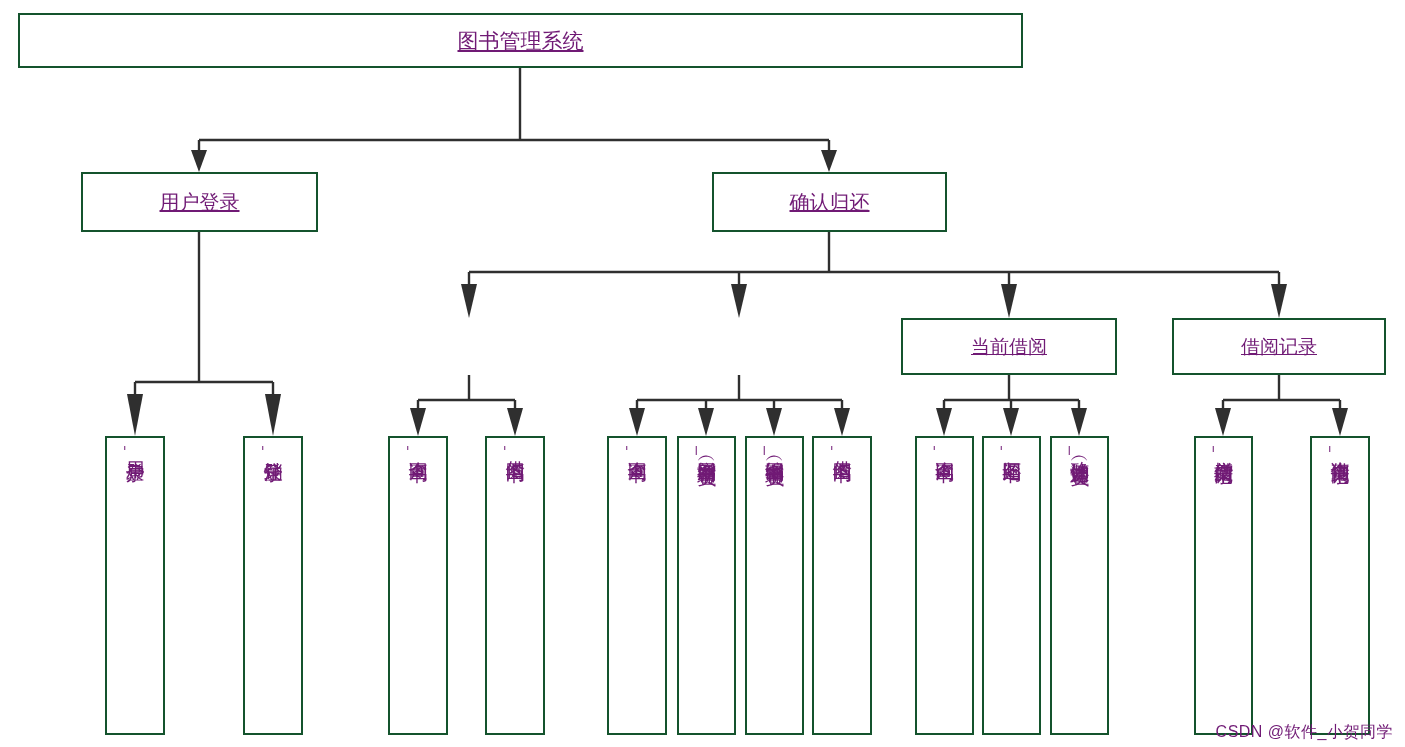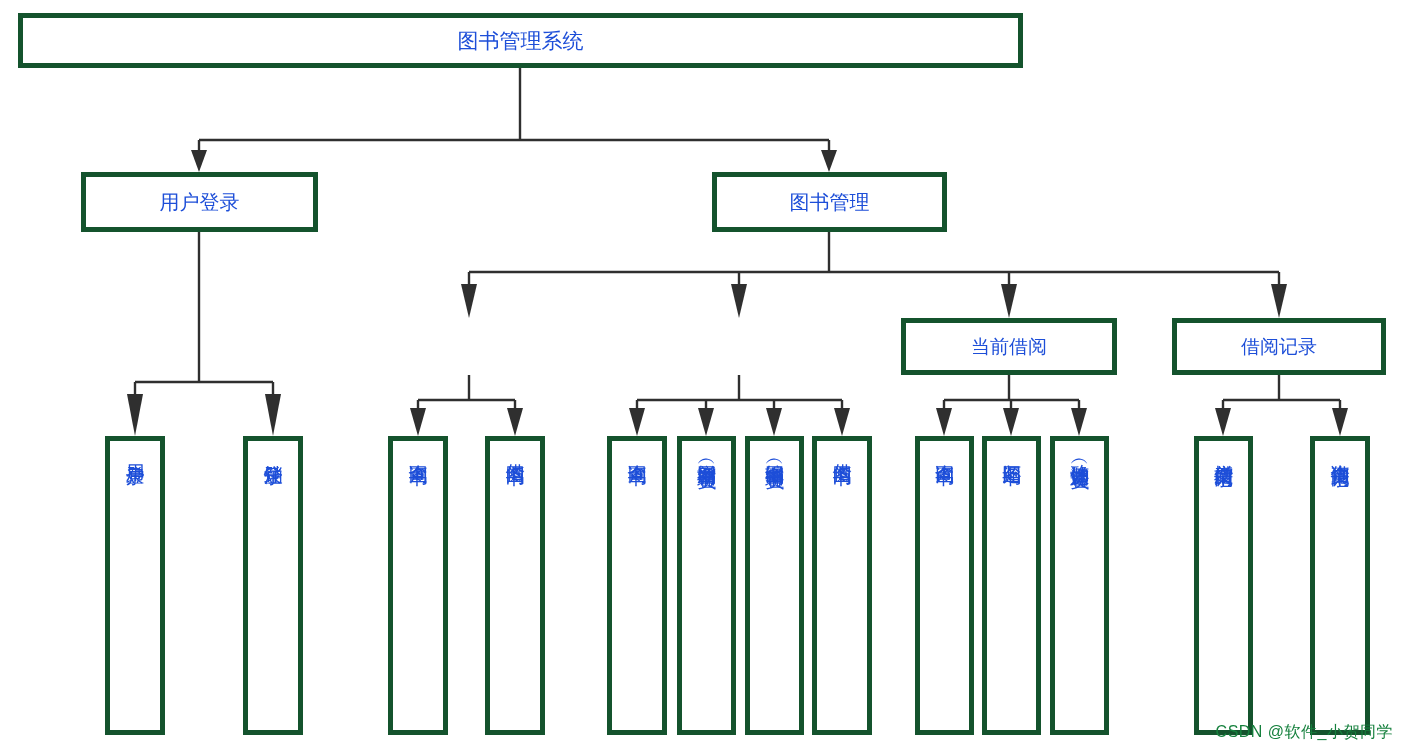--- a/index.html
+++ b/index.html
@@ -16,25 +16,26 @@
     width: 1405px;
     height: 747px;
     background: #ffffff;
     overflow: hidden;
   }
   
   .node {
     position: absolute;
     box-sizing: border-box;
     background: #ffffff;
-    border: 5px solid #14532d;
+    border: 2px solid #14532d;
     display: flex;
     align-items: center;
     justify-content: center;
-    color: #1d4ed8;
+    color: #701a75;
+    text-decoration: underline;
   }
   .node.root {
     font-size: 21px;
   }
   .node.lvl1 {
     font-size: 20px;
   }
   .node.lvl2 {
     font-size: 19px;
   }
@@ -68,21 +69,21 @@
   }
   #wires polygon {
     fill: #2f2f2f;
   }
   
   #watermark {
     position: absolute;
     right: 12px;
     bottom: 4px;
     font-size: 16px;
-    color: #15803d;
+    color: #701a75;
     letter-spacing: 0.5px;
     white-space: nowrap;
   }
 </style>
 </head>
 <body>
 
 <div id="canvas">
 
   <svg id="wires" viewBox="0 0 1405 747" xmlns="http://www.w3.org/2000/svg">
@@ -148,21 +149,21 @@
   </svg>
 
   <div class="node root" style="left:18px; top:13px; width:1005px; height:55px;">
     <span>图书管理系统</span>
   </div>
 
   <div class="node lvl1" style="left:81px; top:172px; width:237px; height:60px;">
     <span>用户登录</span>
   </div>
   <div class="node lvl1" style="left:712px; top:172px; width:235px; height:60px;">
-    <span>图书管理</span>
+    <span>确认归还</span>
   </div>
 
   <div class="node lvl2" style="left:901px; top:318px; width:216px; height:57px;">
     <span>当前借阅</span>
   </div>
   <div class="node lvl2" style="left:1172px; top:318px; width:214px; height:57px;">
     <span>借阅记录</span>
   </div>
 
   <div class="node leaf" style="left:105px; top:436px; width:60px; height:299px;">

